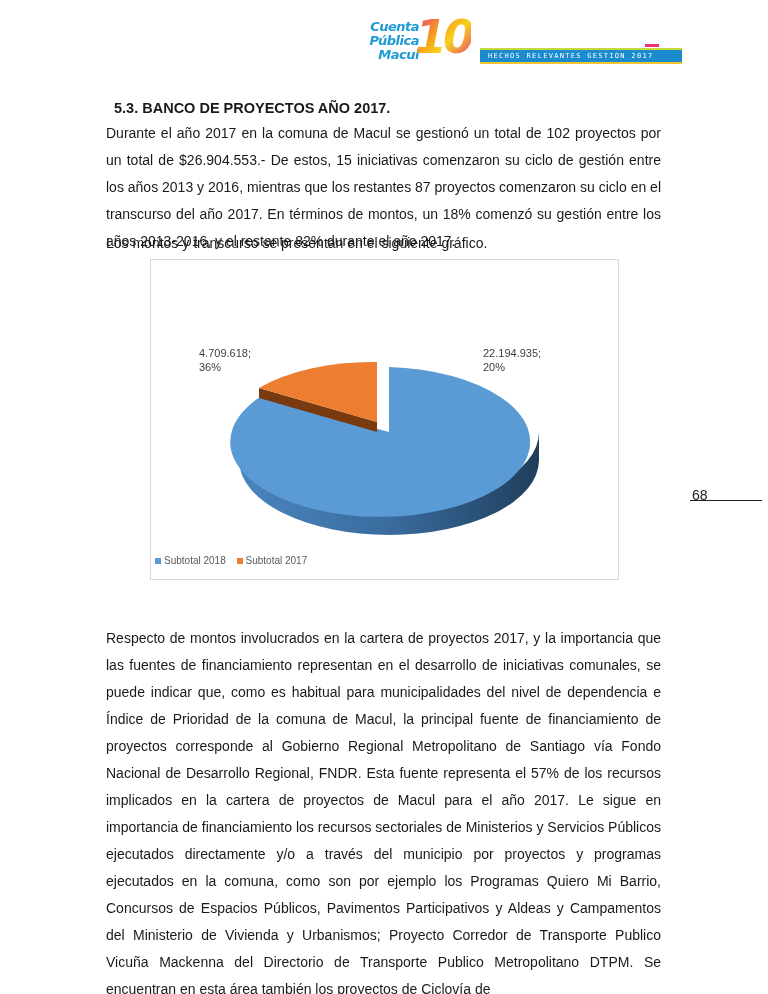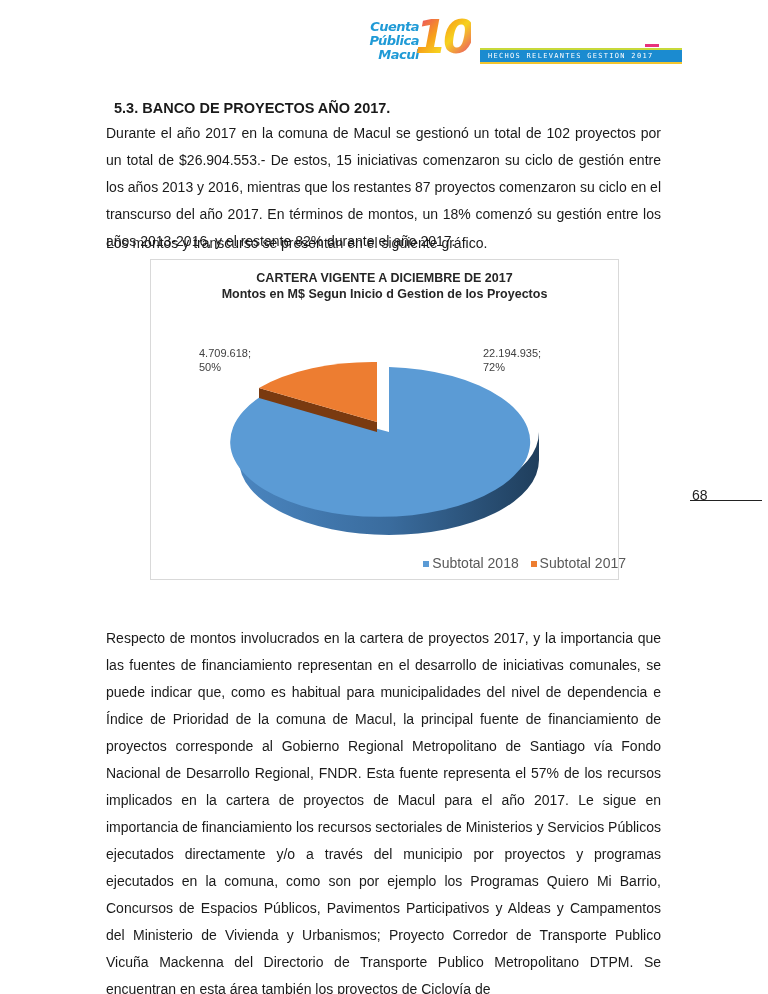--- a/index.html
+++ b/index.html
@@ -19,21 +19,21 @@
     .p1 { top: 120px; }
     .p2 { top: 230px; }
     .p3 { top: 625px; }
 
     .chart-frame { position: absolute; left: 150px; top: 259px; width: 467px; height: 319px; border: 1px solid #d9d9d9; background: #ffffff; }
     .chart-title { position: absolute; top: 10px; left: 0; width: 100%; text-align: center; font-size: 12.5px; font-weight: bold; line-height: 16px; color: #262626; }
     .chart-title div { display: block; }
     .label-left { position: absolute; left: 48px; top: 86px; font-size: 11px; line-height: 14px; color: #404040; }
     .label-right { position: absolute; left: 332px; top: 86px; font-size: 11px; line-height: 14px; text-align: left; color: #404040; }
     .pie-svg { position: absolute; left: 0; top: 0; }
-    .legend { position: absolute; left: 12px; top: 295px; width: 100%; text-align: right; font-size: 14px; color: #595959; }
+    .legend { position: absolute; left: 0; top: 295px; width: 100%; text-align: left; font-size: 10px; color: #595959; }
     .legend-item { display: inline-block; margin: 0 4px; }
     .swatch { display: inline-block; width: 6px; height: 6px; margin-right: 3px; vertical-align: middle; }
 
     .page-num { position: absolute; left: 692px; top: 487px; font-size: 14px; color: #222; }
     .page-rule { position: absolute; left: 690px; top: 500px; width: 72px; height: 0; border-top: 1px solid #222; }
   </style>
 </head>
 <body>
 
 <div class="header">
@@ -48,24 +48,20 @@
     <span>HECHOS RELEVANTES GESTION 2017</span>
   </div>
 </div>
 
 <h2 class="section-title">5.3. BANCO DE PROYECTOS AÑO 2017.</h2>
 
 <p class="para p1">Durante el año 2017 en la comuna de Macul se gestionó un total de 102 proyectos por un total de $26.904.553.- De estos, 15 iniciativas comenzaron su ciclo de gestión entre los años 2013 y 2016, mientras que los restantes 87 proyectos comenzaron su ciclo en el transcurso del año 2017. En términos de montos, un 18% comenzó su gestión entre los años 2013-2016, y el restante 82% durante el año 2017.</p>
 <p class="para p2">Los montos y transcurso se presentan en el siguiente gráfico.</p>
 
 <div class="chart-frame">
-  <div class="chart-title">
-    <div>CARTERA VIGENTE A DICIEMBRE DE 2017</div>
-    <div>Montos en M$ Segun Inicio d Gestion de los Proyectos</div>
-  </div>
 
   <svg class="pie-svg" width="467" height="319" viewBox="0 0 467 319">
     <defs>
       <linearGradient id="sideBlue" x1="0" y1="0" x2="1" y2="0">
         <stop offset="0" stop-color="#4a85bf"></stop>
         <stop offset="0.5" stop-color="#3a6c9e"></stop>
         <stop offset="1" stop-color="#1f3e5c"></stop>
       </linearGradient>
     </defs>
 
@@ -73,25 +69,25 @@
 
     <path d="M 238 172 L 238 107 A 150 75 0 1 1 109 137 Z" fill="#5b9bd5"></path>
 
     <path d="M 108 128 L 226 162 L 226 172 L 108 138 Z" fill="#7a3a10"></path>
 
     <path d="M 226 162 L 226 102 A 150 75 0 0 0 108 128 Z" fill="#ed7d31"></path>
   </svg>
 
   <div class="label-left">
     <div>4.709.618;</div>
-    <div>50%</div>
+    <div>36%</div>
   </div>
   <div class="label-right">
     <div>22.194.935;</div>
-    <div>72%</div>
+    <div>20%</div>
   </div>
 
   <div class="legend">
     <span class="legend-item">
       <span class="swatch" style="background:#5b9bd5"></span><span>Subtotal 2018</span>
     </span>
     <span class="legend-item">
       <span class="swatch" style="background:#ed7d31"></span><span>Subtotal 2017</span>
     </span>
   </div>

